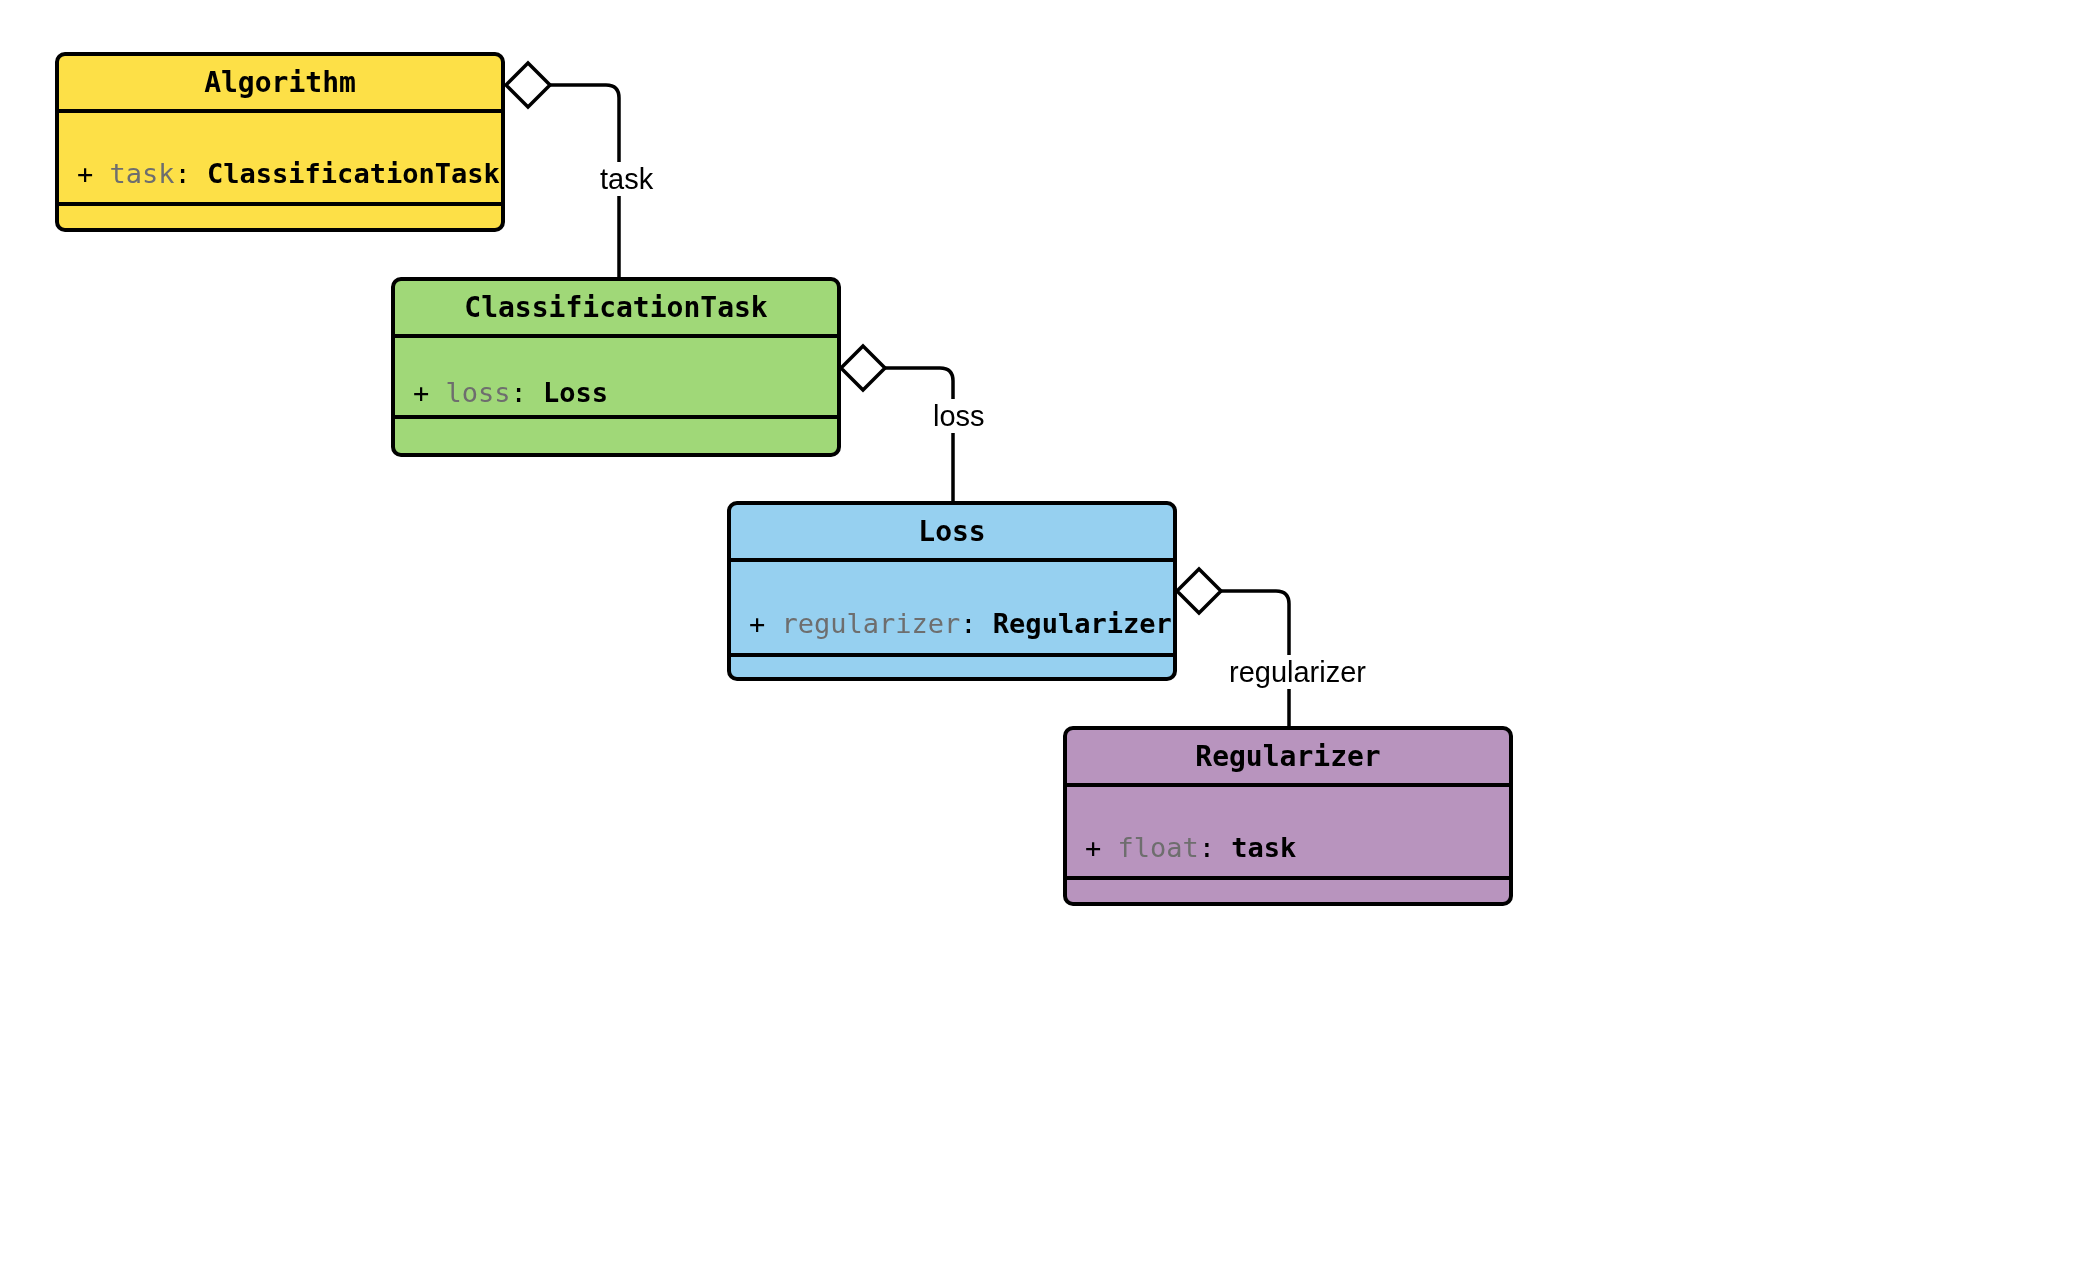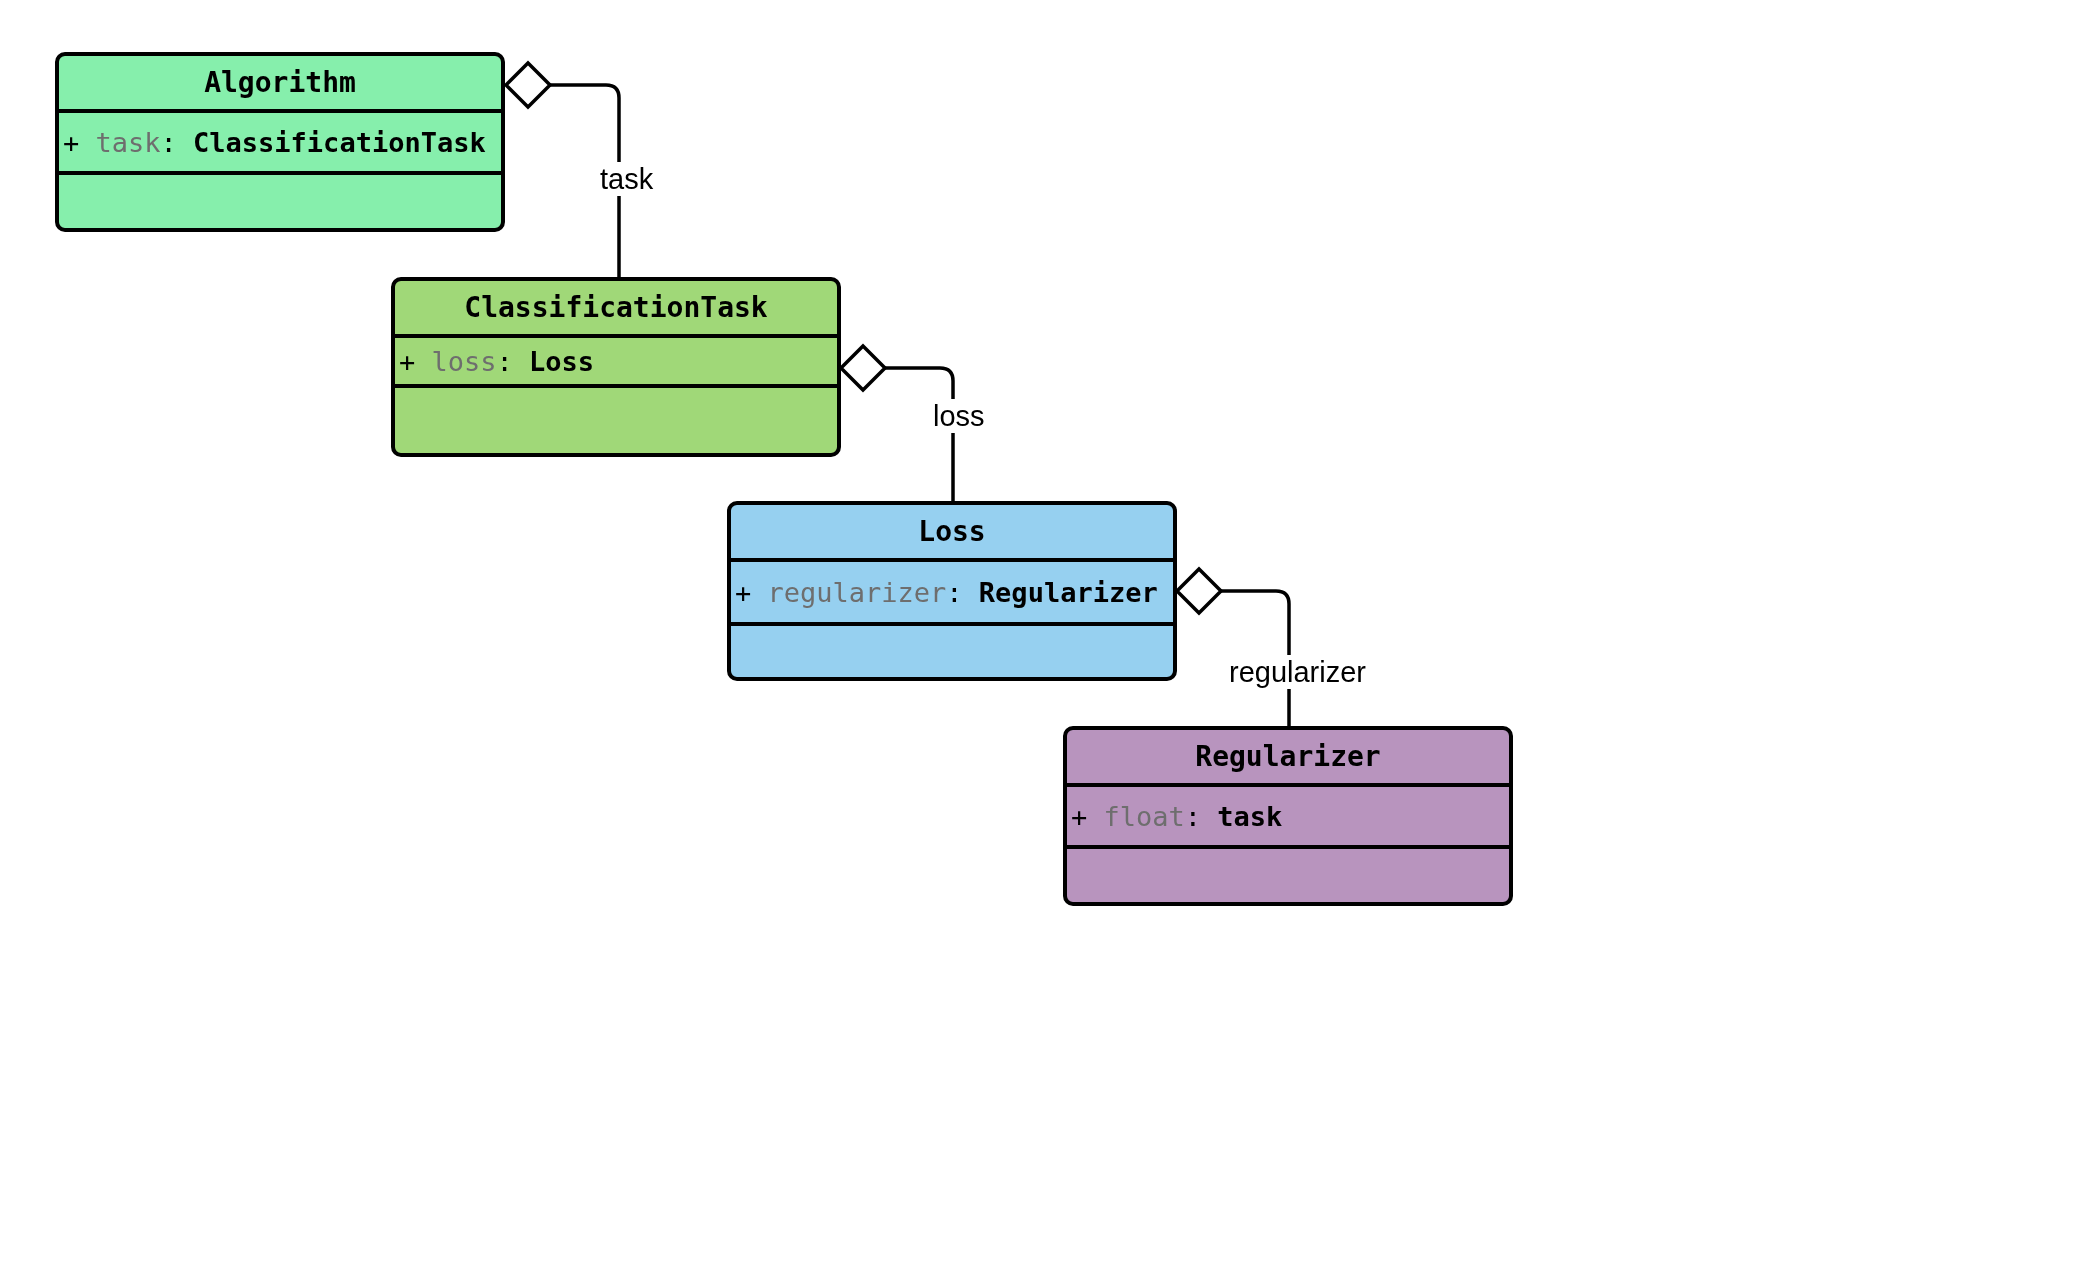--- a/index.html
+++ b/index.html
@@ -37,21 +37,22 @@
     align-items: center;
     justify-content: center;
     border-bottom: 4px solid #000000;
   }
   .uml-attrs {
     box-sizing: border-box;
     width: 100%;
     display: flex;
     align-items: center;
     border-bottom: 4px solid #000000;
-    padding-left: 4px;
+    padding-left: 18px;
+    margin-top: 31px;
   }
   .uml-methods {
     box-sizing: border-box;
     width: 100%;
   }
   .attr-line {
     font-size: 27px;
     font-family: "DejaVu Sans Mono", "Liberation Mono", monospace;
     white-space: pre;
     line-height: 1;
@@ -105,21 +106,21 @@
       <polygon class="edge-diamond" points="506,85 528,63 550,85 528,107"></polygon>
       <path class="edge-path" d="M 885 368 L 940 368 Q 953 368 953 381 L 953 501"></path>
       <polygon class="edge-diamond" points="841,368 863,346 885,368 863,390"></polygon>
       <path class="edge-path" d="M 1221 591 L 1276 591 Q 1289 591 1289 604 L 1289 726"></path>
       <polygon class="edge-diamond" points="1177,591 1199,569 1221,591 1199,613"></polygon>
     </svg>
 
 <div class="edge-label" style="left: 596px; top: 162px;">task</div>
     <div class="edge-label" style="left: 929px; top: 399px;">loss</div>
     <div class="edge-label" style="left: 1225px; top: 655px;">regularizer</div>
-    <div class="uml-class" style="left: 55px; top: 52px; width: 450px; height: 180px; background: #86efac;">
+    <div class="uml-class" style="left: 55px; top: 52px; width: 450px; height: 180px; background: #fde047;">
       <div class="uml-title" style="height: 57px;">Algorithm</div>
       <div class="uml-attrs" style="height: 62px;">
         <div class="attr-line"><span class="attr-vis">+</span> <span class="attr-name">task</span><span class="attr-colon">: </span><span class="attr-type">ClassificationTask</span></div>
       </div>
       <div class="uml-methods" style="height: 53px;"></div>
     </div>
     <div class="uml-class" style="left: 391px; top: 277px; width: 450px; height: 180px; background: rgb(160, 216, 120);">
       <div class="uml-title" style="height: 57px;">ClassificationTask</div>
       <div class="uml-attrs" style="height: 50px;">
         <div class="attr-line"><span class="attr-vis">+</span> <span class="attr-name">loss</span><span class="attr-colon">: </span><span class="attr-type">Loss</span></div>

